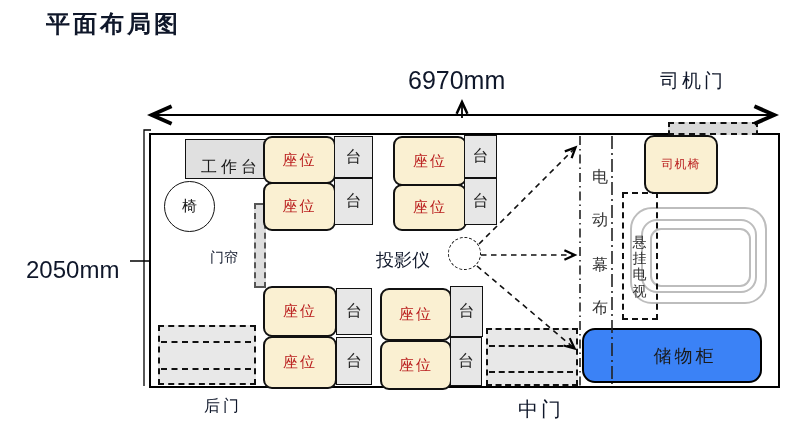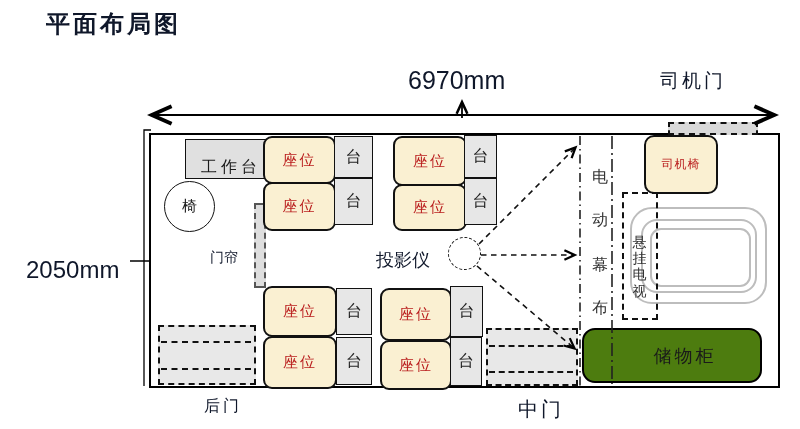--- a/index.html
+++ b/index.html
@@ -121,21 +121,21 @@
   <div class="abs" style="left:622px;top:192px;width:36px;height:128px;border:2px dashed #111;box-sizing:border-box;display:flex;align-items:center;justify-content:center;">
     <span class="vtext" style="position:static;font-size:14px;letter-spacing:16px;">悬挂电视</span>
   </div>
 
   <div class="seat" style="left:644px;top:135px;width:70px;height:55px;font-size:12px;letter-spacing:1px;border-radius:10px;z-index:4;">
     <span>司机椅</span>
   </div>
 
   <div class="abs" style="left:668px;top:122px;width:90px;height:13px;background:#D9D9D9;border:2px dashed #111;box-sizing:border-box;z-index:4;"></div>
 
-  <div class="abs" style="left:582px;top:328px;width:180px;height:55px;background:#4d7c0f;border:2px solid #000;border-radius:13px;box-sizing:border-box;display:flex;align-items:center;justify-content:center;">
+  <div class="abs" style="left:582px;top:328px;width:180px;height:55px;background:#3b82f6;border:2px solid #000;border-radius:13px;box-sizing:border-box;display:flex;align-items:center;justify-content:center;">
     <span style="font-size:18px;letter-spacing:3px;padding-left:26px;">储物柜</span>
   </div>
 
   <div class="vtext" style="left:592px;top:155px;font-size:16px;letter-spacing:44px;">电动幕布</div>
 
   <div class="door" style="left:486px;top:328px;width:92px;height:58px;box-sizing:border-box;"></div>
   <div class="doorline" style="left:489px;top:345px;width:84px;"></div>
   <div class="doorline" style="left:489px;top:371px;width:84px;"></div>
 
   <div class="door" style="left:158px;top:325px;width:98px;height:60px;box-sizing:border-box;"></div>

